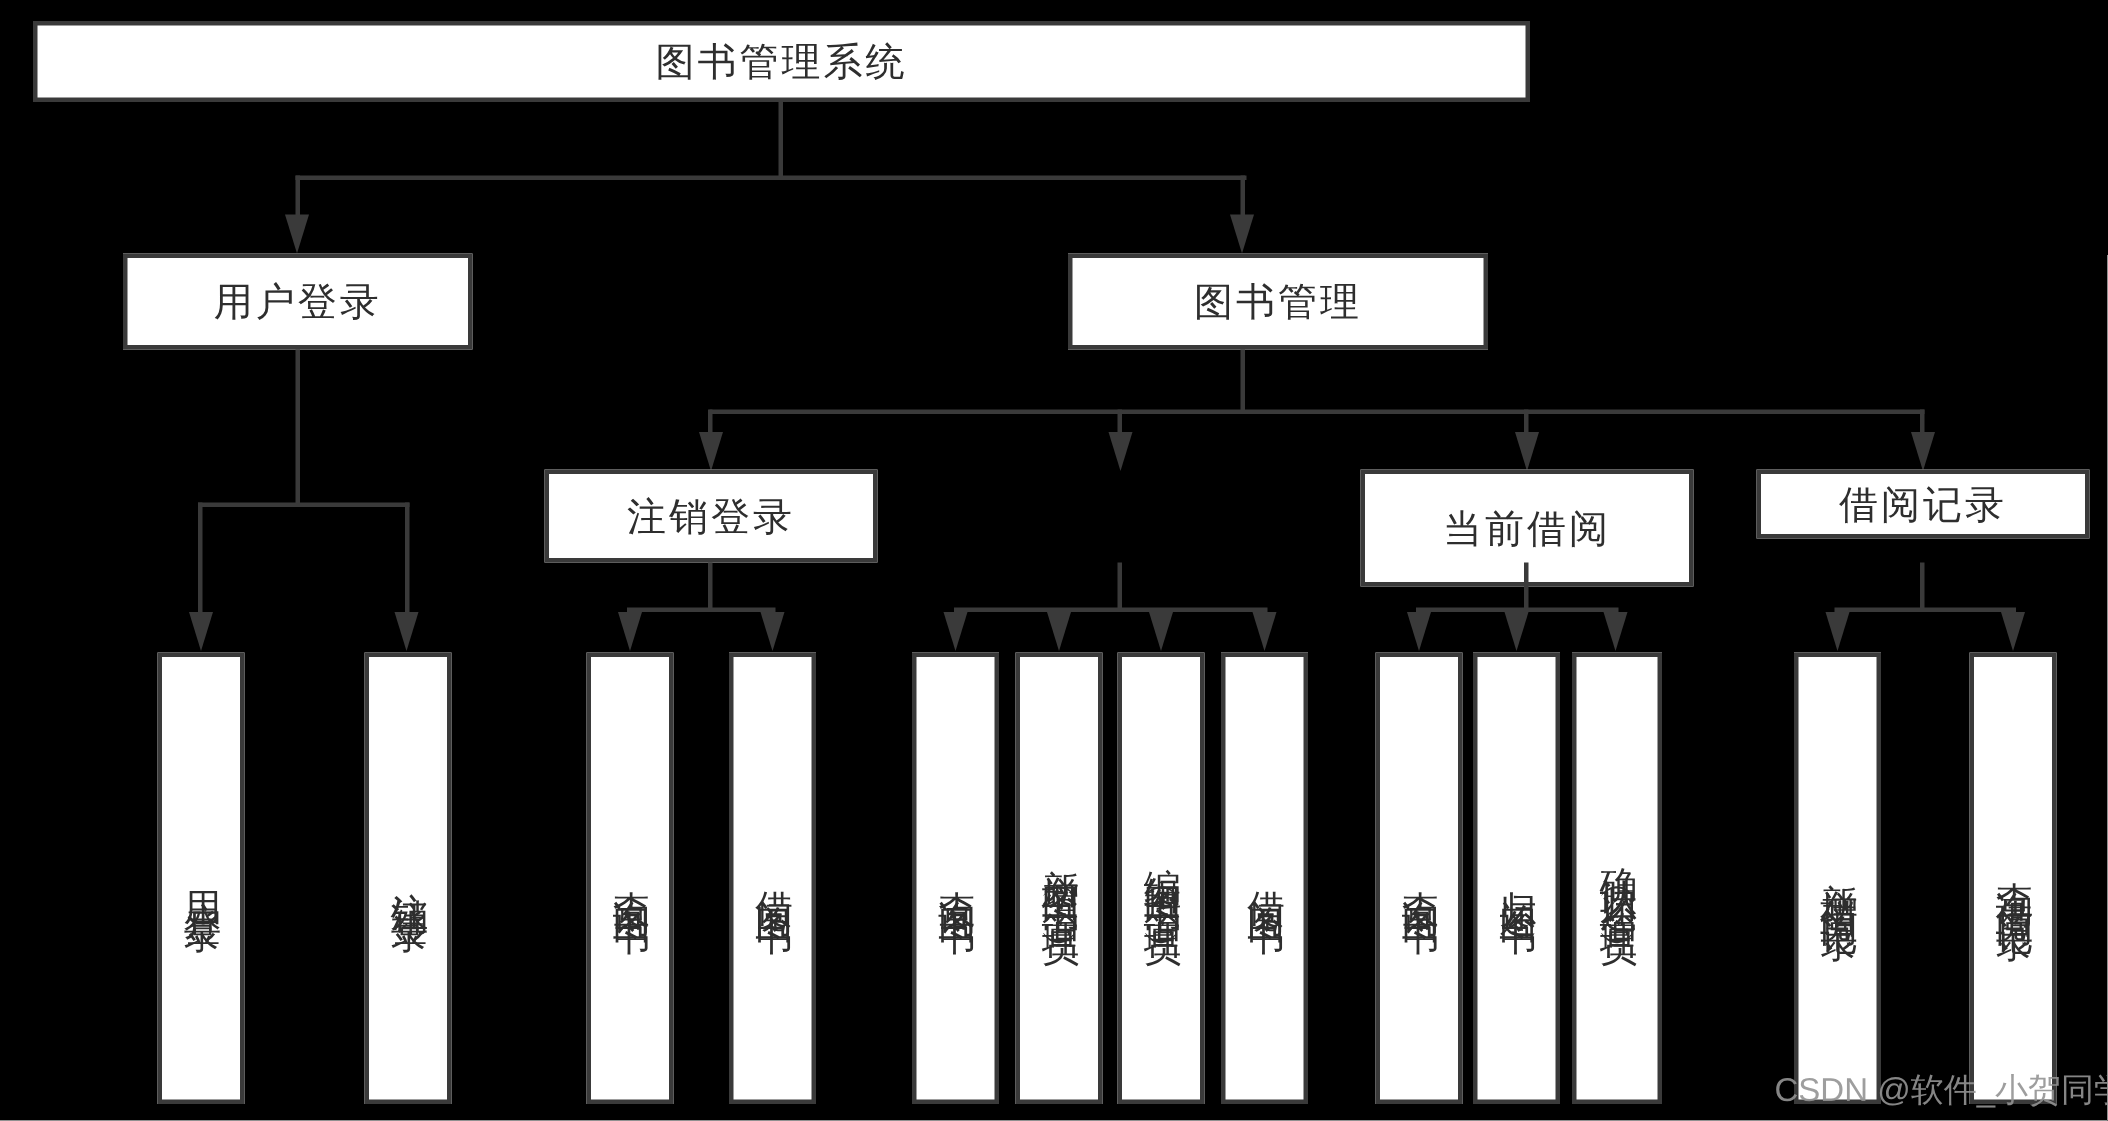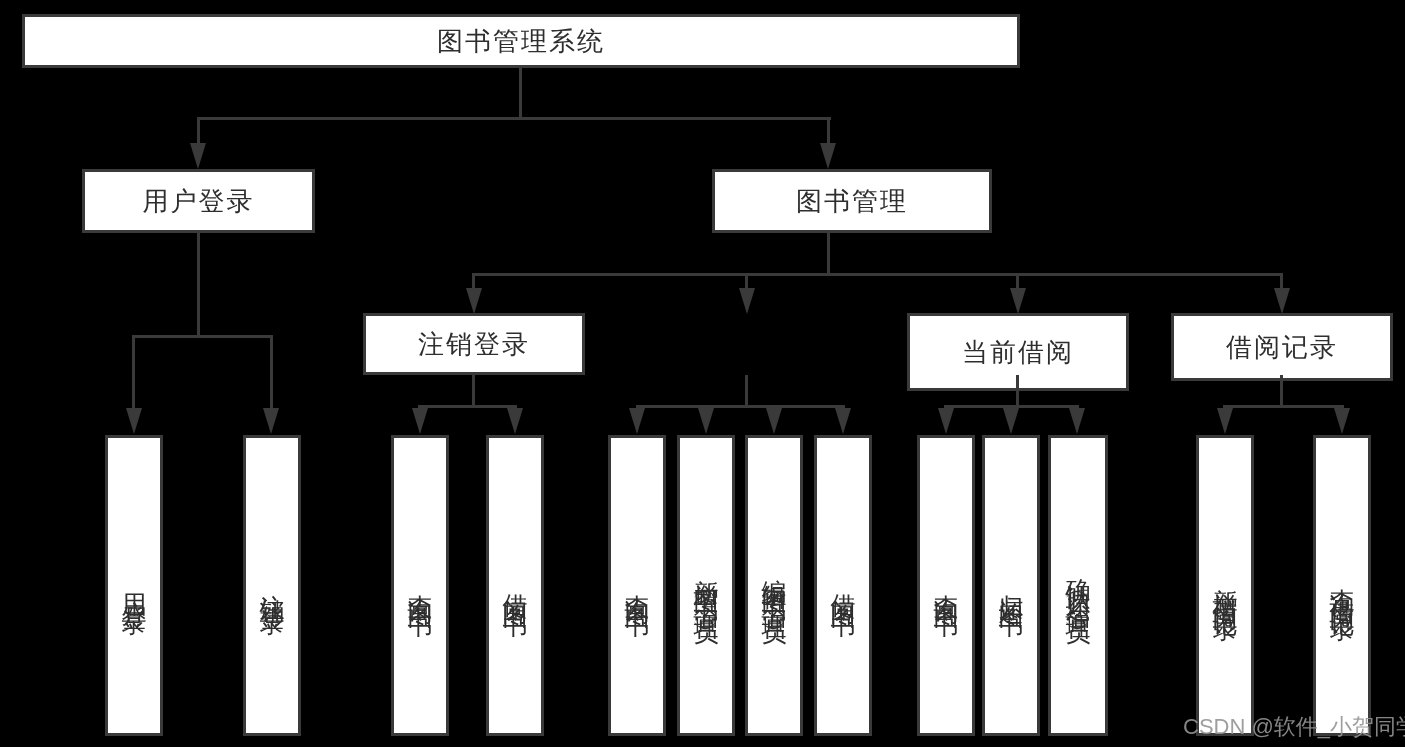--- a/index.html
+++ b/index.html
@@ -68,21 +68,21 @@
   <div class="arrow" style="left:739px; top:288px;"></div>
   <div class="arrow" style="left:1010px; top:288px;"></div>
   <div class="arrow" style="left:1274px; top:288px;"></div>
 
   <div class="box" style="left:363px; top:313px; width:222px; height:62px;">
     <span>注销登录</span>
   </div>
   <div class="box" style="left:907px; top:313px; width:222px; height:78px;">
     <span>当前借阅</span>
   </div>
-  <div class="box" style="left:1171px; top:313px; width:222px; height:68px;">
+  <div class="box" style="left:1171px; top:313px; width:222px; height:46px;">
     <span>借阅记录</span>
   </div>
 
   <div class="line" style="left:472px; top:375px; width:3px; height:33px;"></div>
   <div class="line" style="left:418px; top:405px; width:99px; height:3px;"></div>
   <div class="arrow" style="left:412px; top:408px;"></div>
   <div class="arrow" style="left:507px; top:408px;"></div>
 
   <div class="line" style="left:745px; top:375px; width:3px; height:33px;"></div>
   <div class="line" style="left:636px; top:405px; width:209px; height:3px;"></div>

